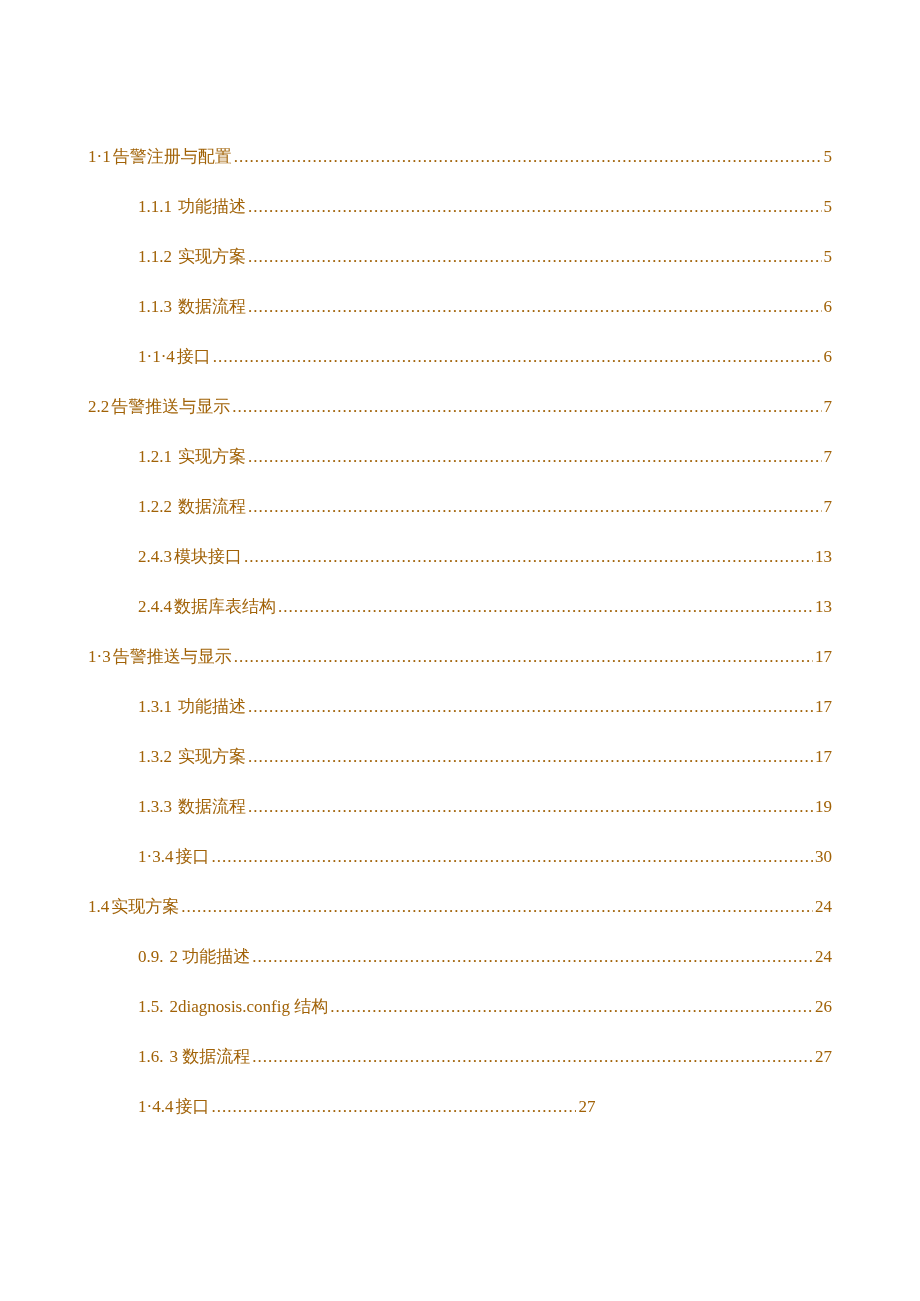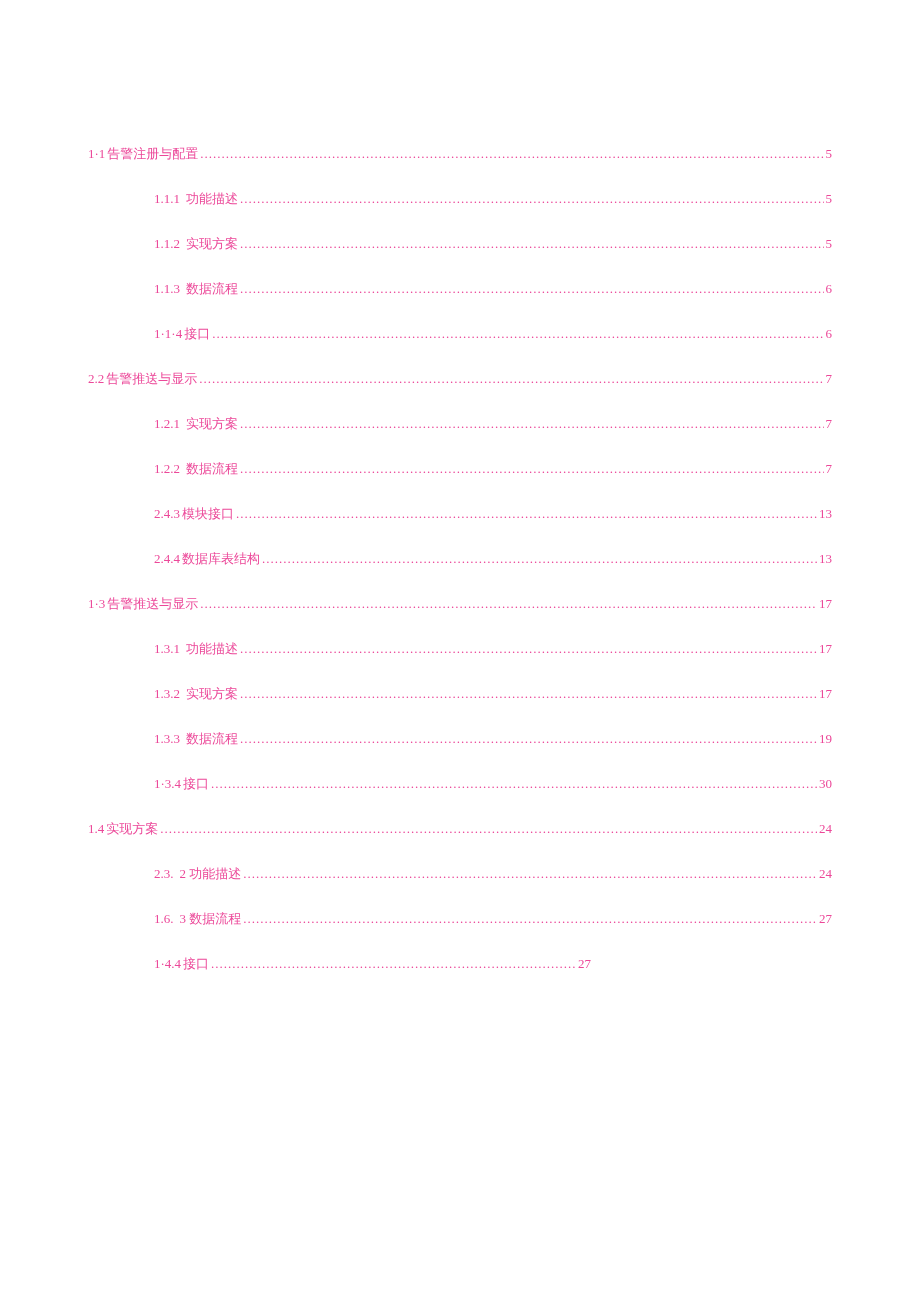--- a/index.html
+++ b/index.html
@@ -13,30 +13,30 @@
       background: #fff;
       font-family: "SimSun", "宋体", serif;
       padding: 145px 88px 0 88px;
     }
     .toc-container {
       width: 100%;
     }
     .toc-entry {
       display: flex;
       align-items: baseline;
-      font-size: 13px;
-      color: #ec4899;
+      font-size: 17px;
+      color: #a16207;
       margin-bottom: 27px;
       white-space: nowrap;
     }
     .toc-entry.level-1 {
       margin-left: 0;
     }
     .toc-entry.level-2 {
-      margin-left: 66px;
+      margin-left: 50px;
     }
     .toc-number {
       flex-shrink: 0;
     }
     .toc-title {
       flex-shrink: 0;
       margin-left: 6px;
     }
     .toc-title.tight {
       margin-left: 2px;
@@ -153,24 +153,30 @@
       <span class="toc-dots"></span>
       <span class="toc-page">30</span>
     </div>
     <div class="toc-entry level-1">
       <span class="toc-number">1.4</span>
       <span class="toc-title tight">实现方案</span>
       <span class="toc-dots"></span>
       <span class="toc-page">24</span>
     </div>
     <div class="toc-entry level-2">
-      <span class="toc-number">2.3.</span>
+      <span class="toc-number">0.9.</span>
       <span class="toc-title">2 功能描述</span>
       <span class="toc-dots"></span>
       <span class="toc-page">24</span>
+    </div>
+    <div class="toc-entry level-2">
+      <span class="toc-number">1.5.</span>
+      <span class="toc-title">2diagnosis.config 结构</span>
+      <span class="toc-dots"></span>
+      <span class="toc-page">26</span>
     </div>
     <div class="toc-entry level-2">
       <span class="toc-number">1.6.</span>
       <span class="toc-title">3 数据流程</span>
       <span class="toc-dots"></span>
       <span class="toc-page">27</span>
     </div>
     <div class="toc-entry level-2 short-dots">
       <span class="toc-number">1·4.4</span>
       <span class="toc-title tight">接口</span>

